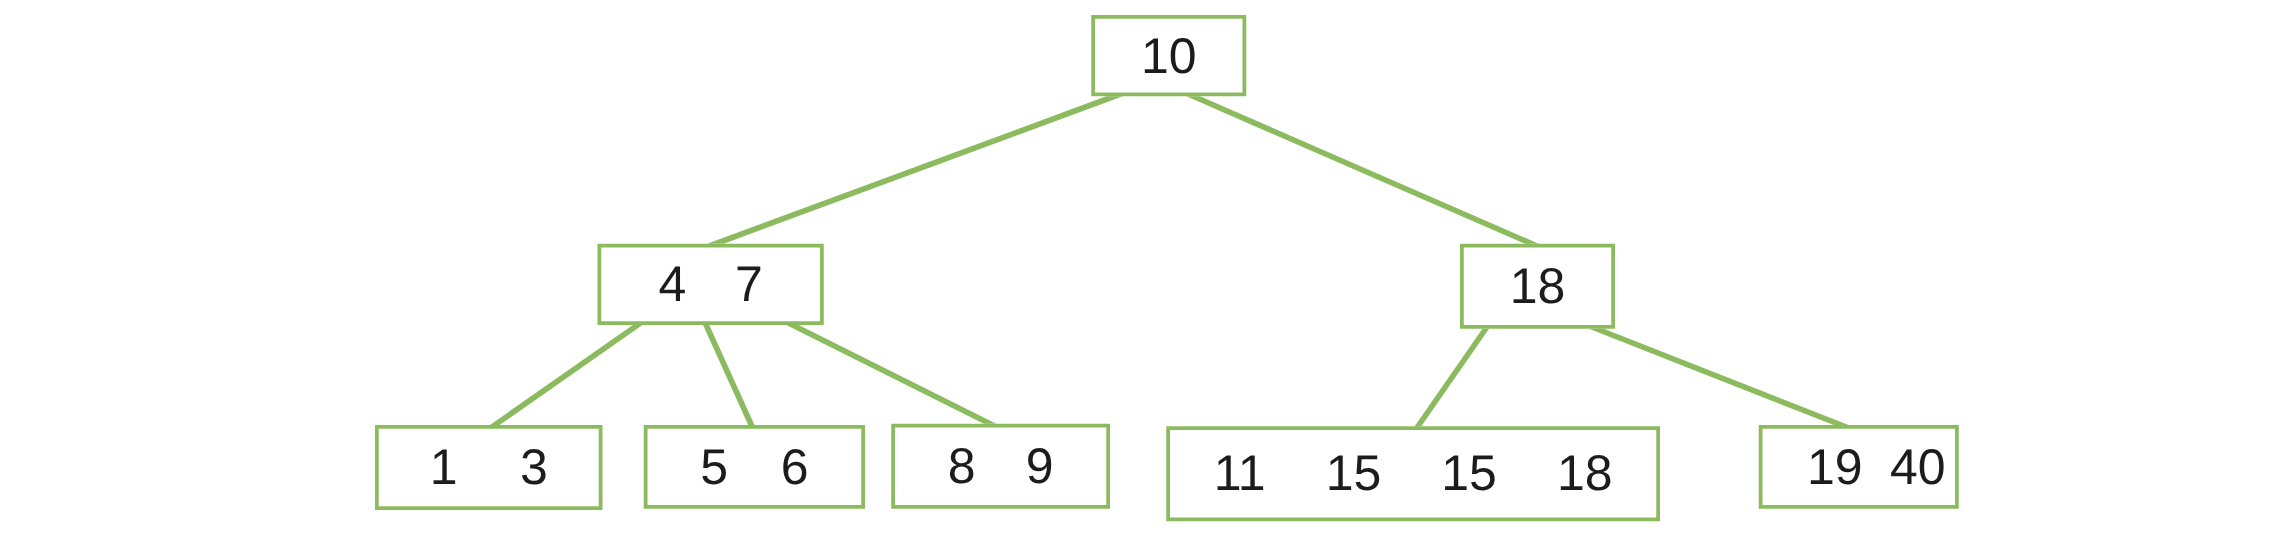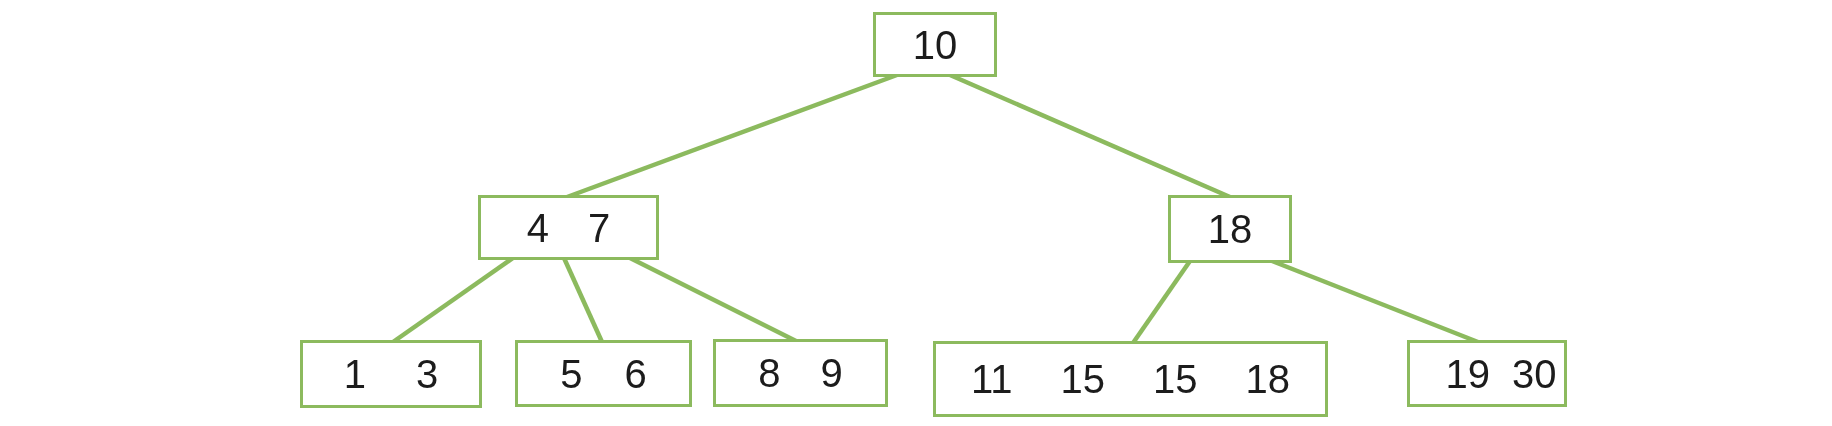--- a/index.html
+++ b/index.html
@@ -96,16 +96,16 @@
 
   <div class="node node-11-14">
     <span class="key">11</span>
     <span class="key">15</span>
     <span class="key">15</span>
     <span class="key">18</span>
   </div>
 
   <div class="node node-19-20">
     <span class="key">19</span>
-    <span class="key">30</span>
+    <span class="key">40</span>
   </div>
 
 </div>
 
 </body></html>

